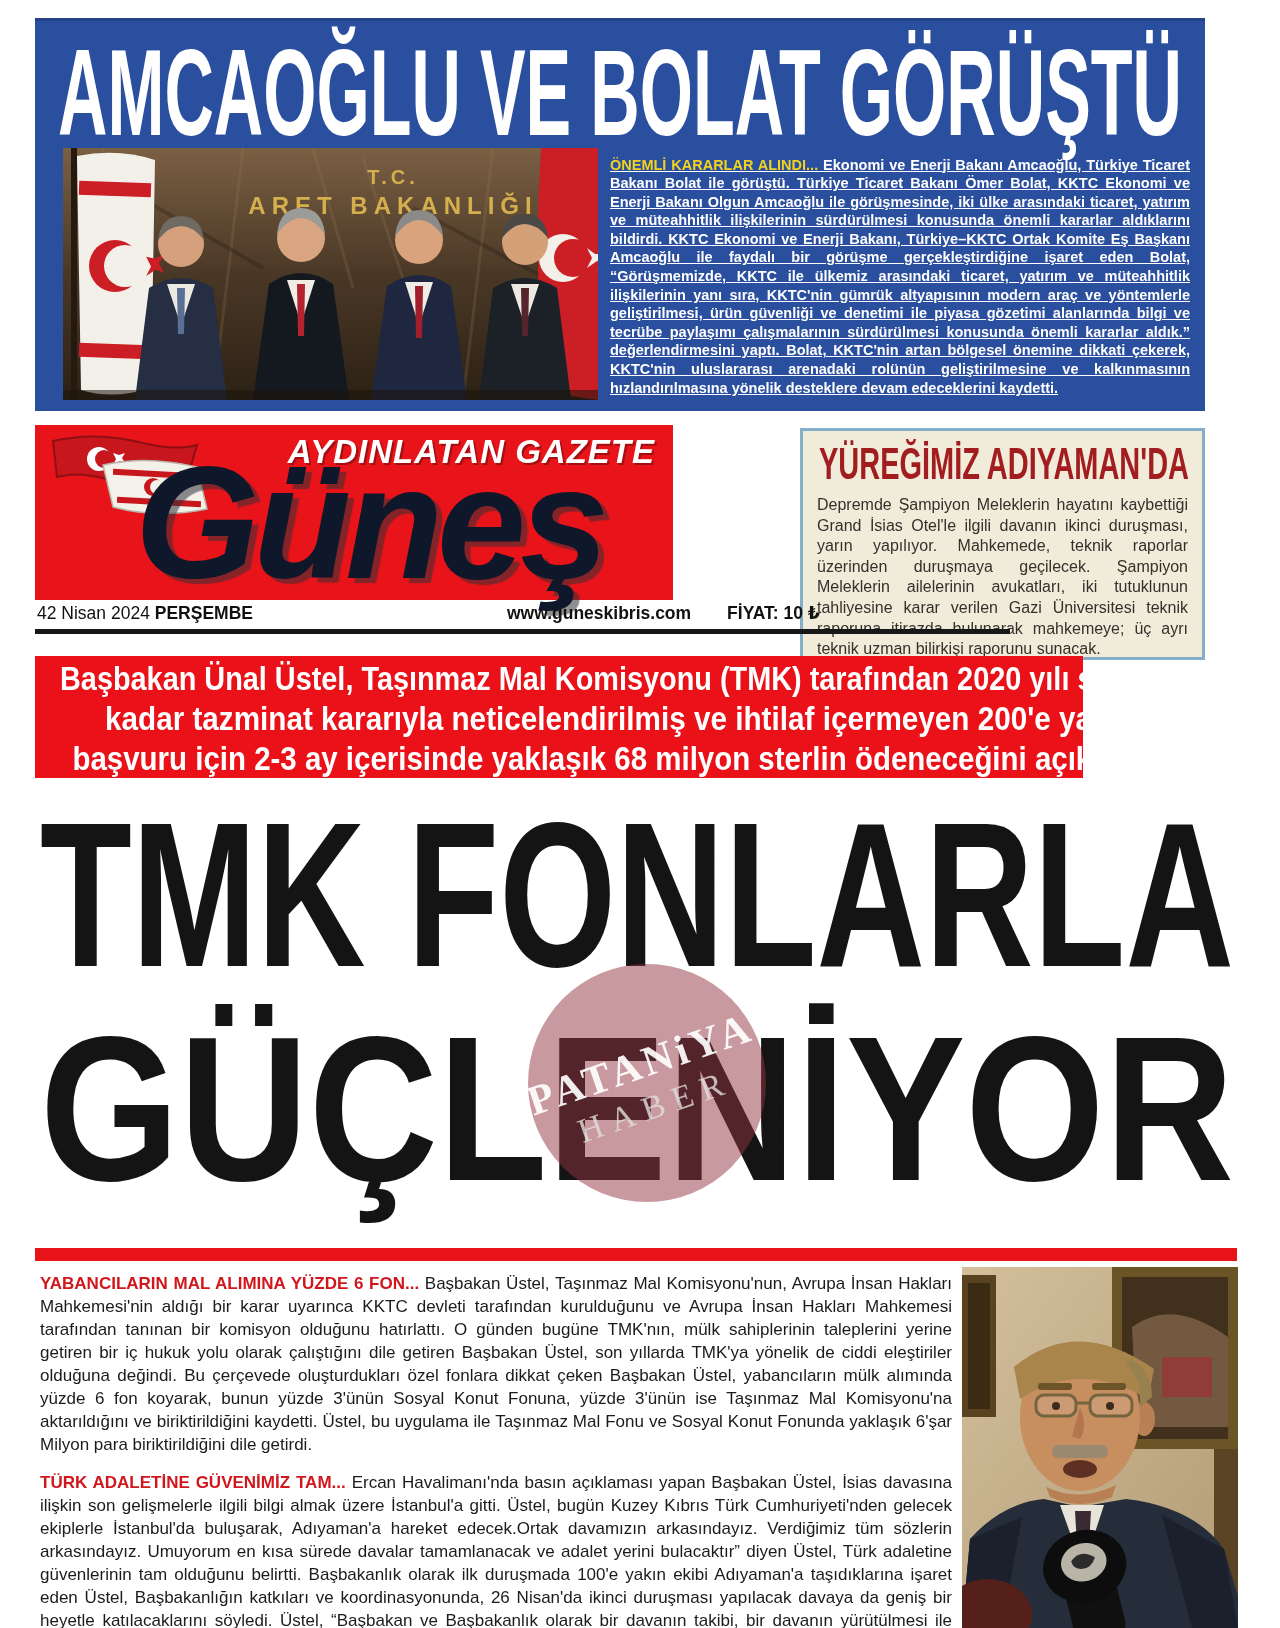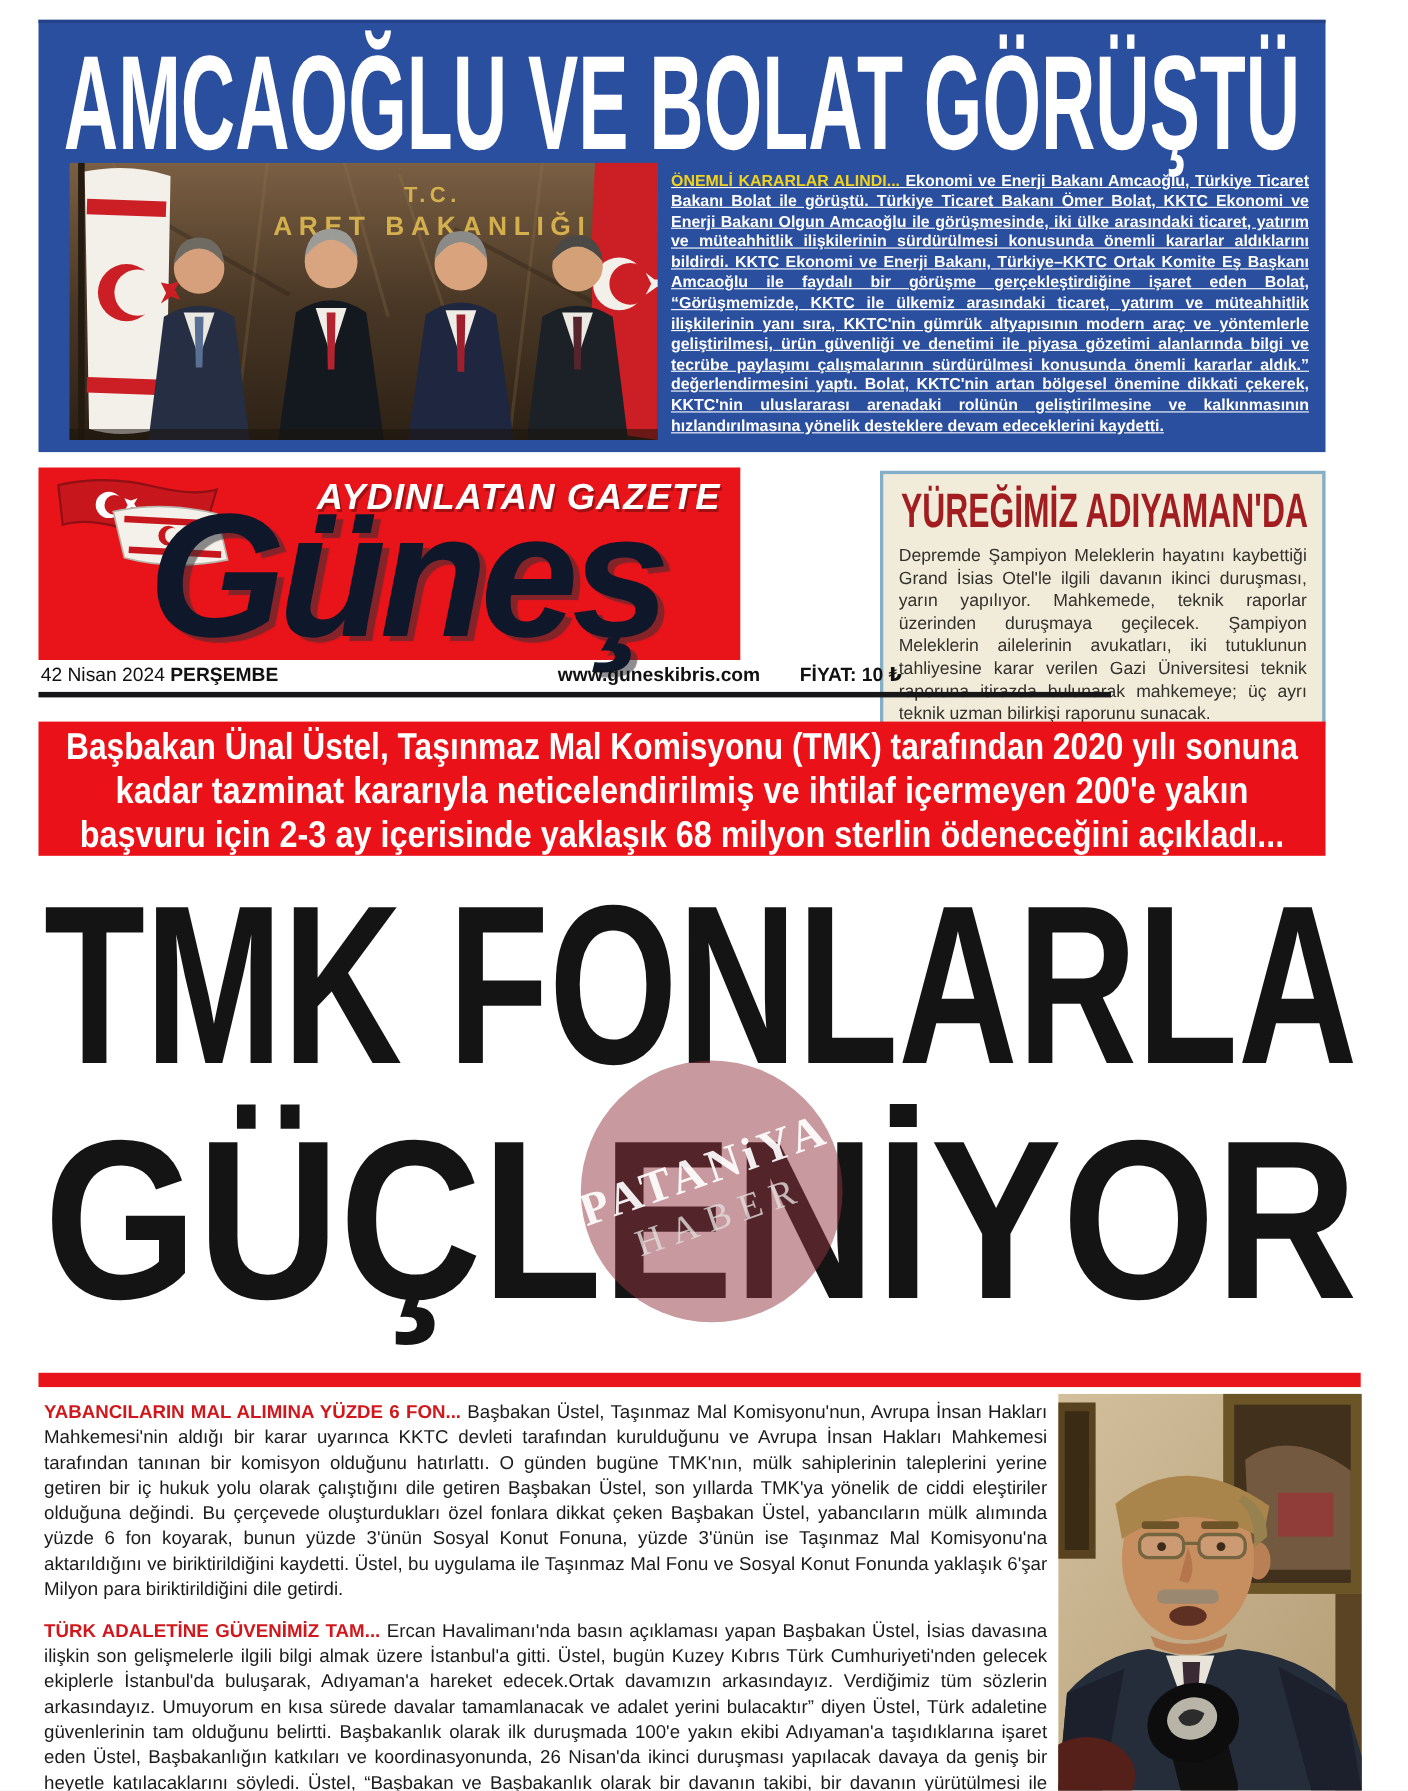--- a/index.html
+++ b/index.html
@@ -23,21 +23,21 @@
   .side-box{position:absolute;left:800px;top:428px;width:405px;height:232px;background:#f1ebd9;border:3px solid #85aec8;box-sizing:border-box;padding:10px 14px 0 14px;}
   .side-title{width:375px;height:46px;overflow:visible;}
   .side-title text{font-family:"Liberation Sans",sans-serif;font-weight:bold;fill:#a21d20;}
   .side-box p{margin:4px 0 0 0;font-size:16px;line-height:20.6px;color:#33312c;text-align:justify;}
   .dateline{position:absolute;left:35px;top:601px;width:785px;height:26px;font-size:17.5px;color:#111;}
   .dl-date{position:absolute;left:2px;top:2px;}
   .dl-url{position:absolute;left:472px;top:2px;font-weight:bold;}
   .dl-price{position:absolute;right:0;top:2px;font-weight:bold;}
   .dl-rule{position:absolute;left:35px;top:629px;width:975px;height:5px;background:#17171a;}
   
-  .sub-banner{position:absolute;left:35px;top:656px;width:1170px;height:122px;background:#ea1118;}
+  .sub-banner{position:absolute;left:35px;top:656px;width:1048px;height:122px;background:#ea1118;}
   .sub-banner svg{display:block;width:1170px;height:40px;overflow:visible;}
   .sub-banner svg:first-child{margin-top:3px;}
   .sub-banner text{font-family:"Liberation Sans",sans-serif;font-weight:bold;fill:#ffffff;}
   
   .headline{position:absolute;left:38px;top:786px;width:1200px;height:432px;z-index:2;}
   .hl-line{display:block;width:1200px;height:214px;overflow:visible;}
   .hl-line text{font-family:"Liberation Sans",sans-serif;font-weight:bold;fill:#141414;}
   .red-divider{position:absolute;left:35px;top:1248px;width:1202px;height:13px;background:#e8141a;z-index:1;}
   
   .watermark{position:absolute;left:528px;top:964px;width:238px;height:238px;border-radius:50%;

